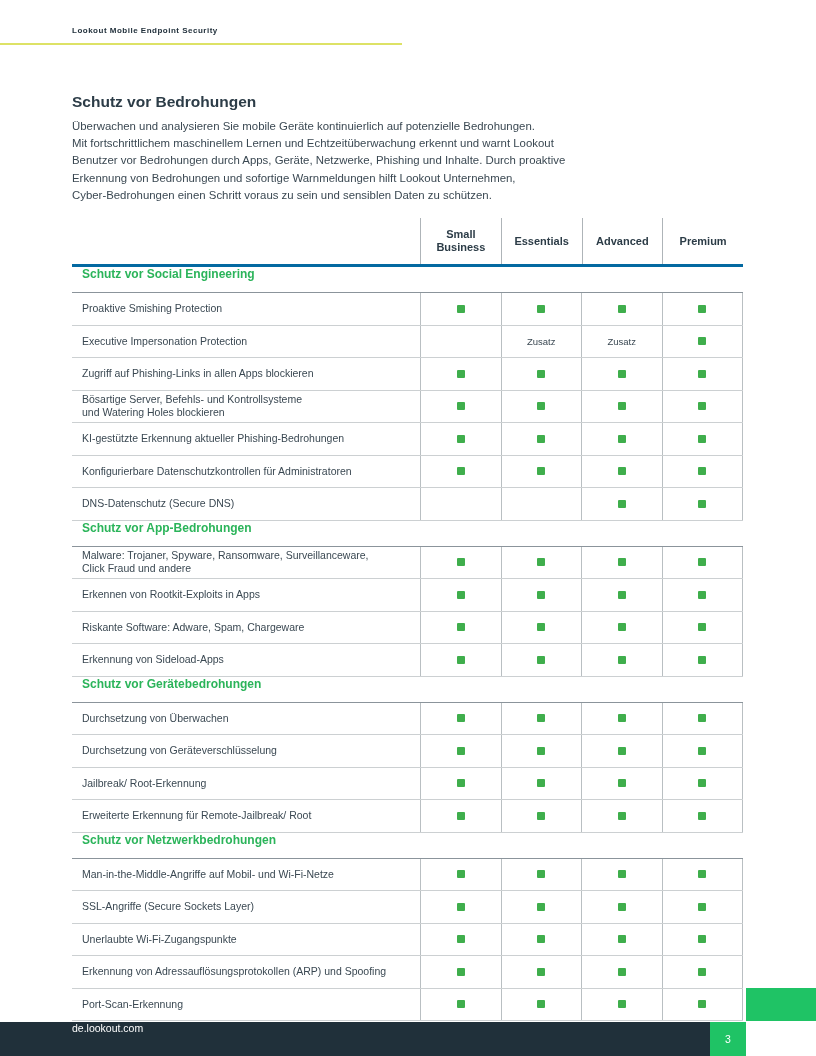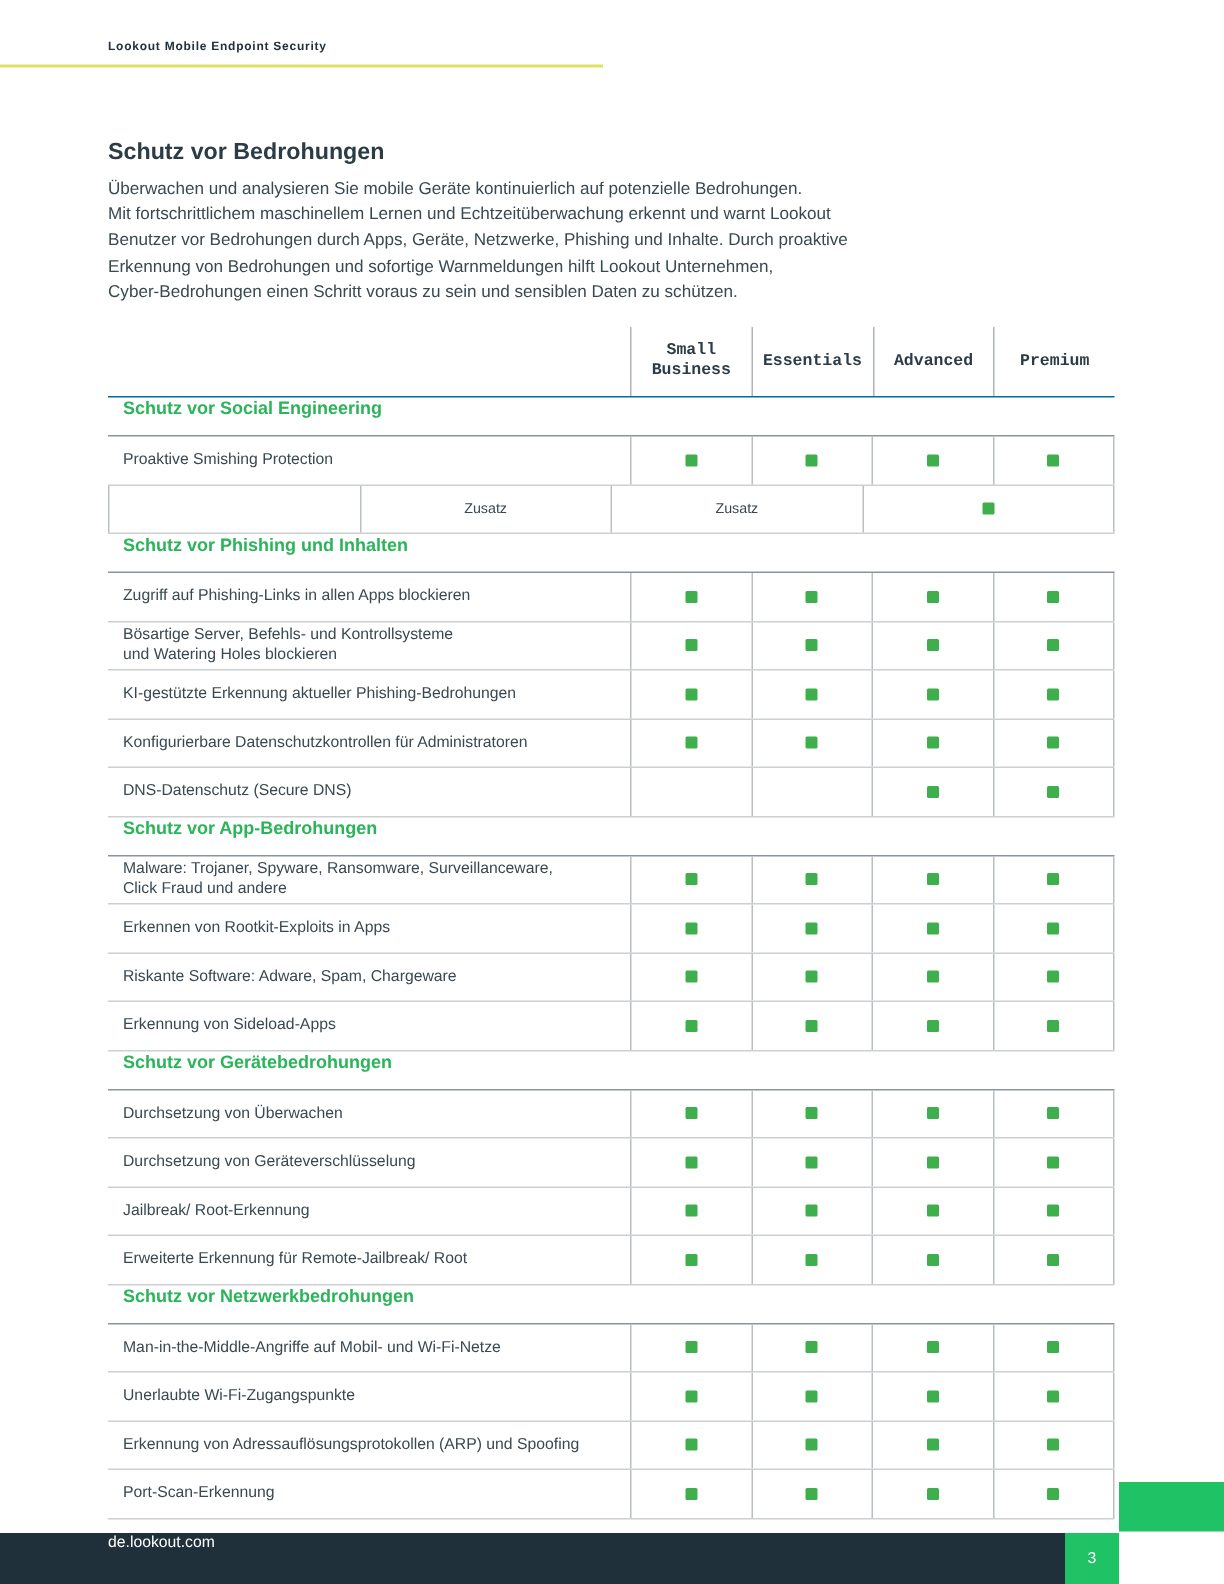--- a/index.html
+++ b/index.html
@@ -23,21 +23,21 @@
   .page-title{
     position:absolute;left:72px;top:93px;margin:0;
     font-size:15.5px;font-weight:bold;color:#2c3c47;
   }
   .intro{
     position:absolute;left:72px;top:118px;margin:0;width:600px;
     font-size:11.4px;line-height:17.2px;color:#3a4852;
     white-space:pre-line;
   }
   .pricing-table{position:absolute;left:72px;top:218px;width:671px;}
-  .thead{display:flex;height:46px;border-bottom:1px solid #0369a1;font-family:Liberation Mono, monospace;}
+  .thead{display:flex;height:46px;border-bottom:3px solid #0369a1;}
   .label-col{width:348px;flex:none;}
   .plan-col{
     flex:1;display:flex;align-items:center;justify-content:center;
     text-align:center;min-width:0;
   }
   .head-cell{
     border-left:1px solid #aeb4b8;
     font-weight:bold;font-size:11px;line-height:13px;
     color:#2c3c47;padding:0 6px;
   }
@@ -114,33 +114,31 @@
             <div class="square"></div>
           </div>
           <div class="plan-col body-cell">
             <div class="square"></div>
           </div>
           <div class="plan-col body-cell last">
             <div class="square"></div>
           </div>
         </div>
         <div class="feature-row">
+          <div class="label-col feature-label">Executive Impersonation Protection</div>
           <div class="plan-col body-cell"></div>
           <div class="plan-col body-cell">
             <div class="addon">Zusatz</div>
           </div>
           <div class="plan-col body-cell">
             <div class="addon">Zusatz</div>
           </div>
           <div class="plan-col body-cell last">
             <div class="square"></div>
           </div>
-        </div>
-        <div class="section-band">
-          <div class="section-title">Schutz vor Phishing und Inhalten</div>
         </div>
         <div class="feature-row">
           <div class="label-col feature-label">Zugriff auf Phishing-Links in allen Apps blockieren</div>
           <div class="plan-col body-cell">
             <div class="square"></div>
           </div>
           <div class="plan-col body-cell">
             <div class="square"></div>
           </div>
           <div class="plan-col body-cell">
@@ -346,20 +344,35 @@
             <div class="square"></div>
           </div>
           <div class="plan-col body-cell">
             <div class="square"></div>
           </div>
           <div class="plan-col body-cell last">
             <div class="square"></div>
           </div>
         </div>
         <div class="feature-row">
+          <div class="label-col feature-label">SSL-Angriffe (Secure Sockets Layer)</div>
+          <div class="plan-col body-cell">
+            <div class="square"></div>
+          </div>
+          <div class="plan-col body-cell">
+            <div class="square"></div>
+          </div>
+          <div class="plan-col body-cell">
+            <div class="square"></div>
+          </div>
+          <div class="plan-col body-cell last">
+            <div class="square"></div>
+          </div>
+        </div>
+        <div class="feature-row">
           <div class="label-col feature-label">Unerlaubte Wi-Fi-Zugangspunkte</div>
           <div class="plan-col body-cell">
             <div class="square"></div>
           </div>
           <div class="plan-col body-cell">
             <div class="square"></div>
           </div>
           <div class="plan-col body-cell">
             <div class="square"></div>
           </div>

